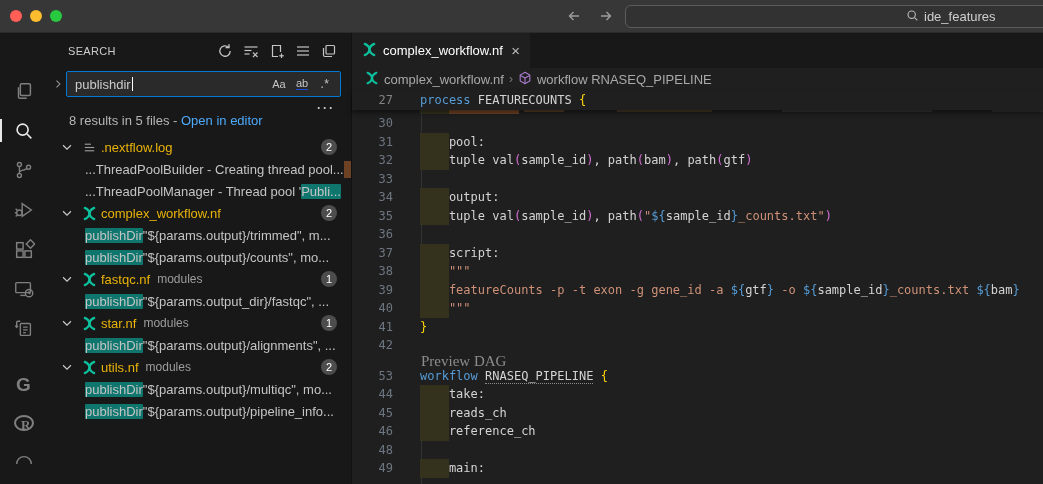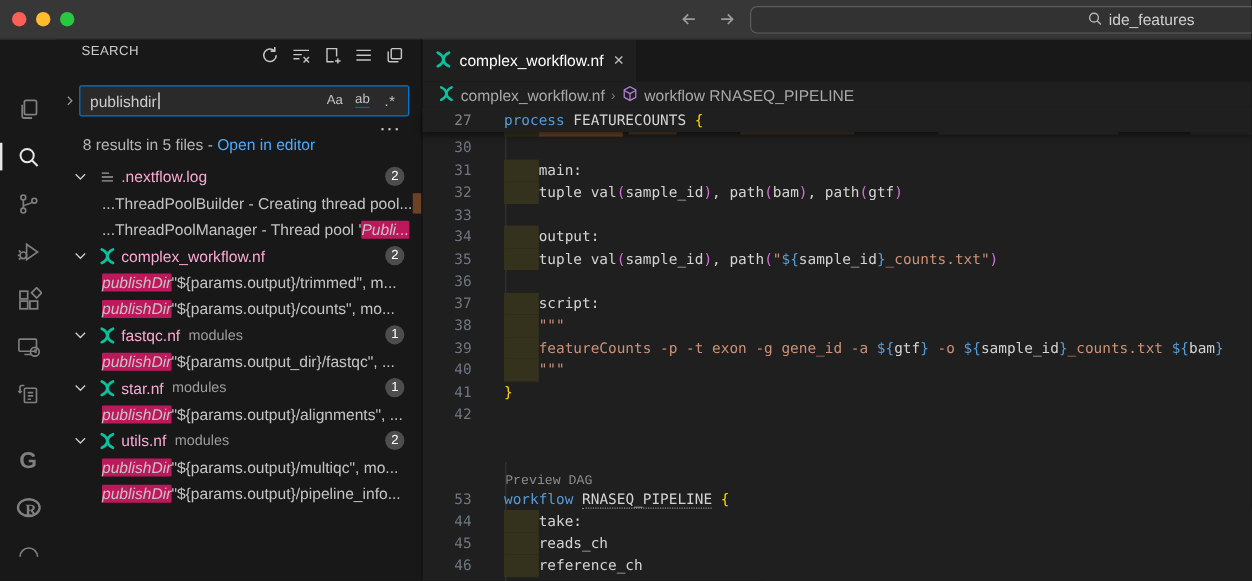--- a/index.html
+++ b/index.html
@@ -23,21 +23,21 @@
   .activitybar { width:47px; background:#181818; padding-top:38px; display:flex; flex-direction:column; align-items:center; flex:none; }
   .ab-item { width:47px; height:45px; display:flex; align-items:center; justify-content:center; color:#7f7f7f; position:relative; }
   .ab-item.active { color:#e7e7e7; }
   .ab-item.active::before { content:""; position:absolute; left:0; top:8px; bottom:8px; width:2px; background:#e7e7e7; }
   .ab-item svg { display:block; }
   .ab-gap { margin-top:16px; }
   .ab-glyph { font-size:19px; font-weight:bold; color:#7f7f7f; }
 
   
   .sidebar { width:305px; background:#181818; flex:none; border-right:1px solid #111; color:#cccccc; position:relative; }
-  .panel-header { height:32px; display:flex; padding:4px 14px 0 21px; }
+  .panel-header { height:32px; display:flex; align-items:center; padding:4px 14px 0 21px; }
   .panel-title { font-size:11px; color:#cccccc; letter-spacing:.3px; }
   .panel-icons { margin-left:auto; display:flex; gap:9px; }
   .panel-icons .pi { width:17px; height:17px; display:flex; align-items:center; justify-content:center; }
   .search-row { display:flex; align-items:center; padding:6px 10px 0 4px; }
   .replace-toggle { width:14px; height:26px; display:flex; align-items:center; justify-content:center; color:#9d9d9d; }
   .srch-input { flex:1; height:26px; margin-left:1px; background:#2a2a2a; border:1px solid #0078d4; border-radius:2px; display:flex; align-items:center; padding:0 5px 0 8px; font-size:13px; color:#cccccc; }
   .caret { width:1px; height:14px; background:#fff; margin-left:1px; }
   .opts { margin-left:auto; display:flex; gap:3px; align-items:center; }
   .opt { min-width:20px; height:20px; border-radius:3px; display:flex; align-items:center; justify-content:center; font-size:11px; color:#c5c5c5; }
   .opt .ul { border-bottom:1px solid #1d4ed8; line-height:11px; }
@@ -46,25 +46,25 @@
   .more-dots { position:absolute; right:16px; top:4px; color:#cccccc; font-weight:bold; letter-spacing:2px; font-size:12px; }
   .summary { font-size:13px; color:#b5b5b5; margin-top:6px; }
   .summary a { color:#4daafc; text-decoration:none; }
 
   
   .tree { margin-top:8px; font-size:13px; }
   .trow { height:22px; display:flex; align-items:center; white-space:nowrap; overflow:hidden; }
   .trow.file { padding-left:12px; }
   .trow .chev { width:16px; height:16px; display:flex; align-items:center; justify-content:center; margin-right:6px; flex:none; }
   .trow .ficon { width:16px; height:16px; display:flex; align-items:center; justify-content:center; margin-right:4px; flex:none; }
-  .trow .fname { color:#f9a8d4; }
+  .trow .fname { color:#eab308; }
   .trow .fdesc { color:#9d9d9d; font-size:12px; margin-left:7px; }
   .trow .badge { margin-left:auto; margin-right:14px; background:#4d4d4d; color:#fff; min-width:16px; height:16px; border-radius:9px; font-size:11px; display:flex; align-items:center; justify-content:center; padding:0 4px; flex:none; }
   .trow.match { padding-left:38px; color:#c4c4c4; }
-  .hl { background:#be185d; border-radius:1px;font-style:italic; }
+  .hl { background:#0f766e; border-radius:1px; }
   .hl-clip { margin-left:auto; width:9px; height:17px; background:#6d4224; flex:none; }
 
   
   .editor { flex:1; display:flex; flex-direction:column; background:#1f1f1f; min-width:0; }
   .tabbar { height:35px; background:#181818; display:flex; flex:none; }
   .tab { width:178px; background:#1f1f1f; display:flex; align-items:center; padding:0 10px; gap:6px; font-size:13px; color:#ffffff; }
   .tab .close { margin-left:auto; color:#bdbdbd; font-size:15px; }
   .breadcrumbs { height:22px; display:flex; align-items:center; padding-left:13px; gap:5px; font-size:13px; color:#a9a9a9; flex:none; }
   .crumb { display:flex; align-items:center; gap:5px; }
   .crumb-sep { color:#7a7a7a; font-size:12px; }
@@ -76,21 +76,21 @@
   .sliver .sv { position:absolute; top:0; height:4px; }
   #code-lines { position:relative; }
   .guide { position:absolute; width:1px; background:#333333; left:69px; z-index:0; }
   .cl { display:flex; height:18.5px; line-height:18.5px; position:relative; }
   .ln { width:68px; flex:none; text-align:right; padding-right:27px; color:#6e7681; }
   .strip { position:absolute; left:68px; width:29px; top:0; height:100%; background:#34321c; z-index:1; }
   .ct { white-space:pre; position:relative; z-index:2; }
   .k { color:#569cd6; } .w { color:#d4d4d4; } .b { color:#ffd700; }
   .p { color:#d670d6; } .s { color:#ce9178; } .i { color:#569cd6; }
   .u { border-bottom:1px dotted #8c8c8c; }
-  .codelens { height:12px; line-height:12px; font-family:Liberation Mono, monospace; font-size:11px; color:#8c8c8c; padding-left:69px;margin-top:40px; }
+  .codelens { height:12px; line-height:12px; font-family:Liberation Serif, serif; font-size:15px; color:#8c8c8c; padding-left:69px; }
 </style>
 </head>
 <body>
 
 <div class="window">
 
   <div class="titlebar">
     <div class="lights">
       <span class="light red"></span>
       <span class="light yellow"></span>
@@ -417,21 +417,21 @@
         <div id="code-lines">
           <div class="guide" style="top:-4px;height:208px;"></div>
           <div class="guide" style="top:271px;height:111px;"></div>
         <div class="cl">
               <span class="ln">30</span>
               <span class="ct"></span>
             </div>
             <div class="cl">
               <span class="ln">31</span>
               <span class="strip"></span>
-              <span class="ct"><span class="w">    main:</span></span>
+              <span class="ct"><span class="w">    pool:</span></span>
             </div>
             <div class="cl">
               <span class="ln">32</span>
               <span class="strip"></span>
               <span class="ct"><span class="w">    tuple val</span><span class="p">(</span><span class="w">sample_id</span><span class="p">)</span><span class="w">, path</span><span class="p">(</span><span class="w">bam</span><span class="p">)</span><span class="w">, path</span><span class="p">(</span><span class="w">gtf</span><span class="p">)</span></span>
             </div>
             <div class="cl">
               <span class="ln">33</span>
               <span class="ct"></span>
             </div>

